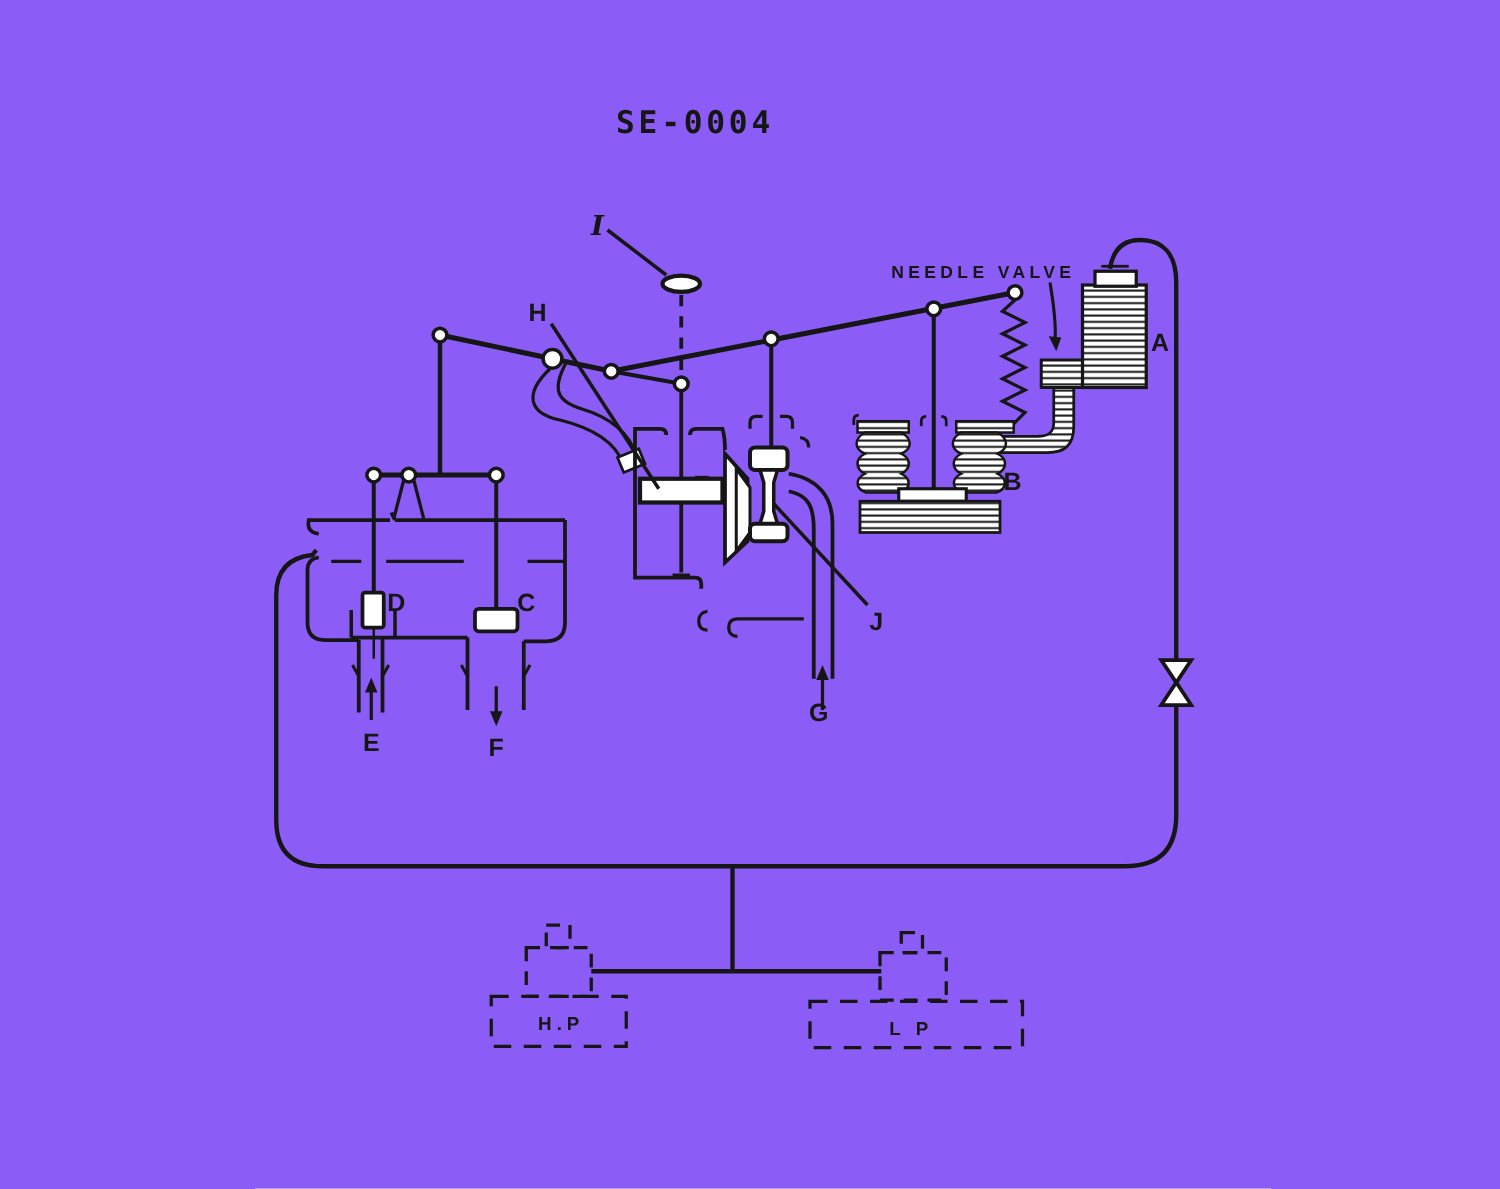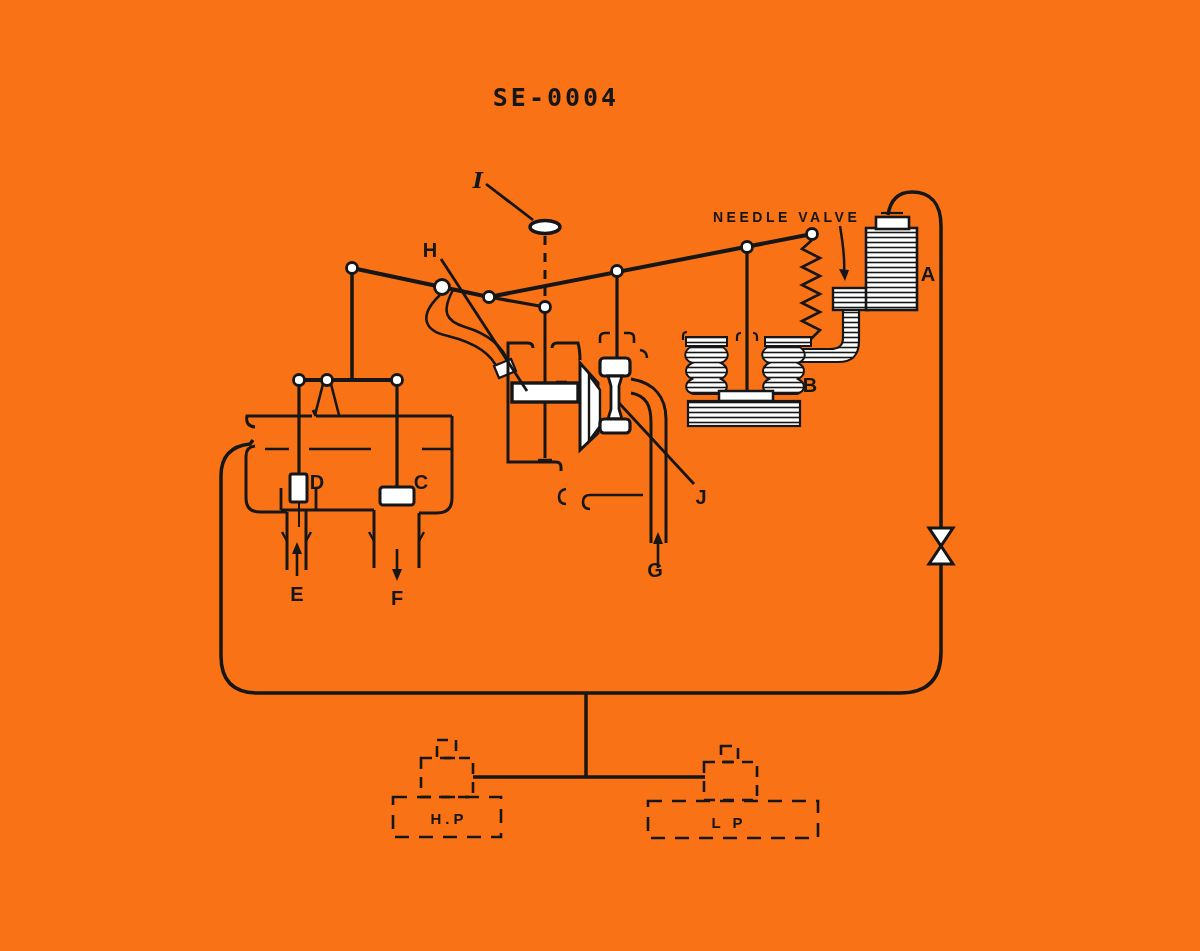--- a/index.html
+++ b/index.html
@@ -1,16 +1,16 @@
 <!DOCTYPE html>
 <html><head>
 <meta charset="utf-8">
 <style>
   html,body{margin:0;padding:0;background:#ffffff;}
-  .page{width:1200px;height:951px;position:relative;background:#f97316;overflow:hidden;}
+  .page{width:1200px;height:951px;position:relative;background:#8b5cf6;overflow:hidden;}
   svg{display:block;}
   text{fill:#161616;}
   .title-txt{font-family:"DejaVu Sans Mono",monospace;font-weight:bold;font-size:25px;letter-spacing:3px;}
   .cap-lbl{font-family:"Liberation Sans",sans-serif;font-weight:bold;font-size:20px;}
   .cap-lbl-i{font-family:"DejaVu Serif",serif;font-style:italic;font-weight:bold;font-size:22px;}
   .small-lbl{font-family:"Liberation Sans",sans-serif;font-weight:bold;font-size:14px;letter-spacing:3.5px;}
   .hp-lbl{font-family:"Liberation Sans",sans-serif;font-weight:bold;font-size:15px;letter-spacing:4px;}
   .ink{stroke:#161616;fill:none;}
 </style>
 </head>

